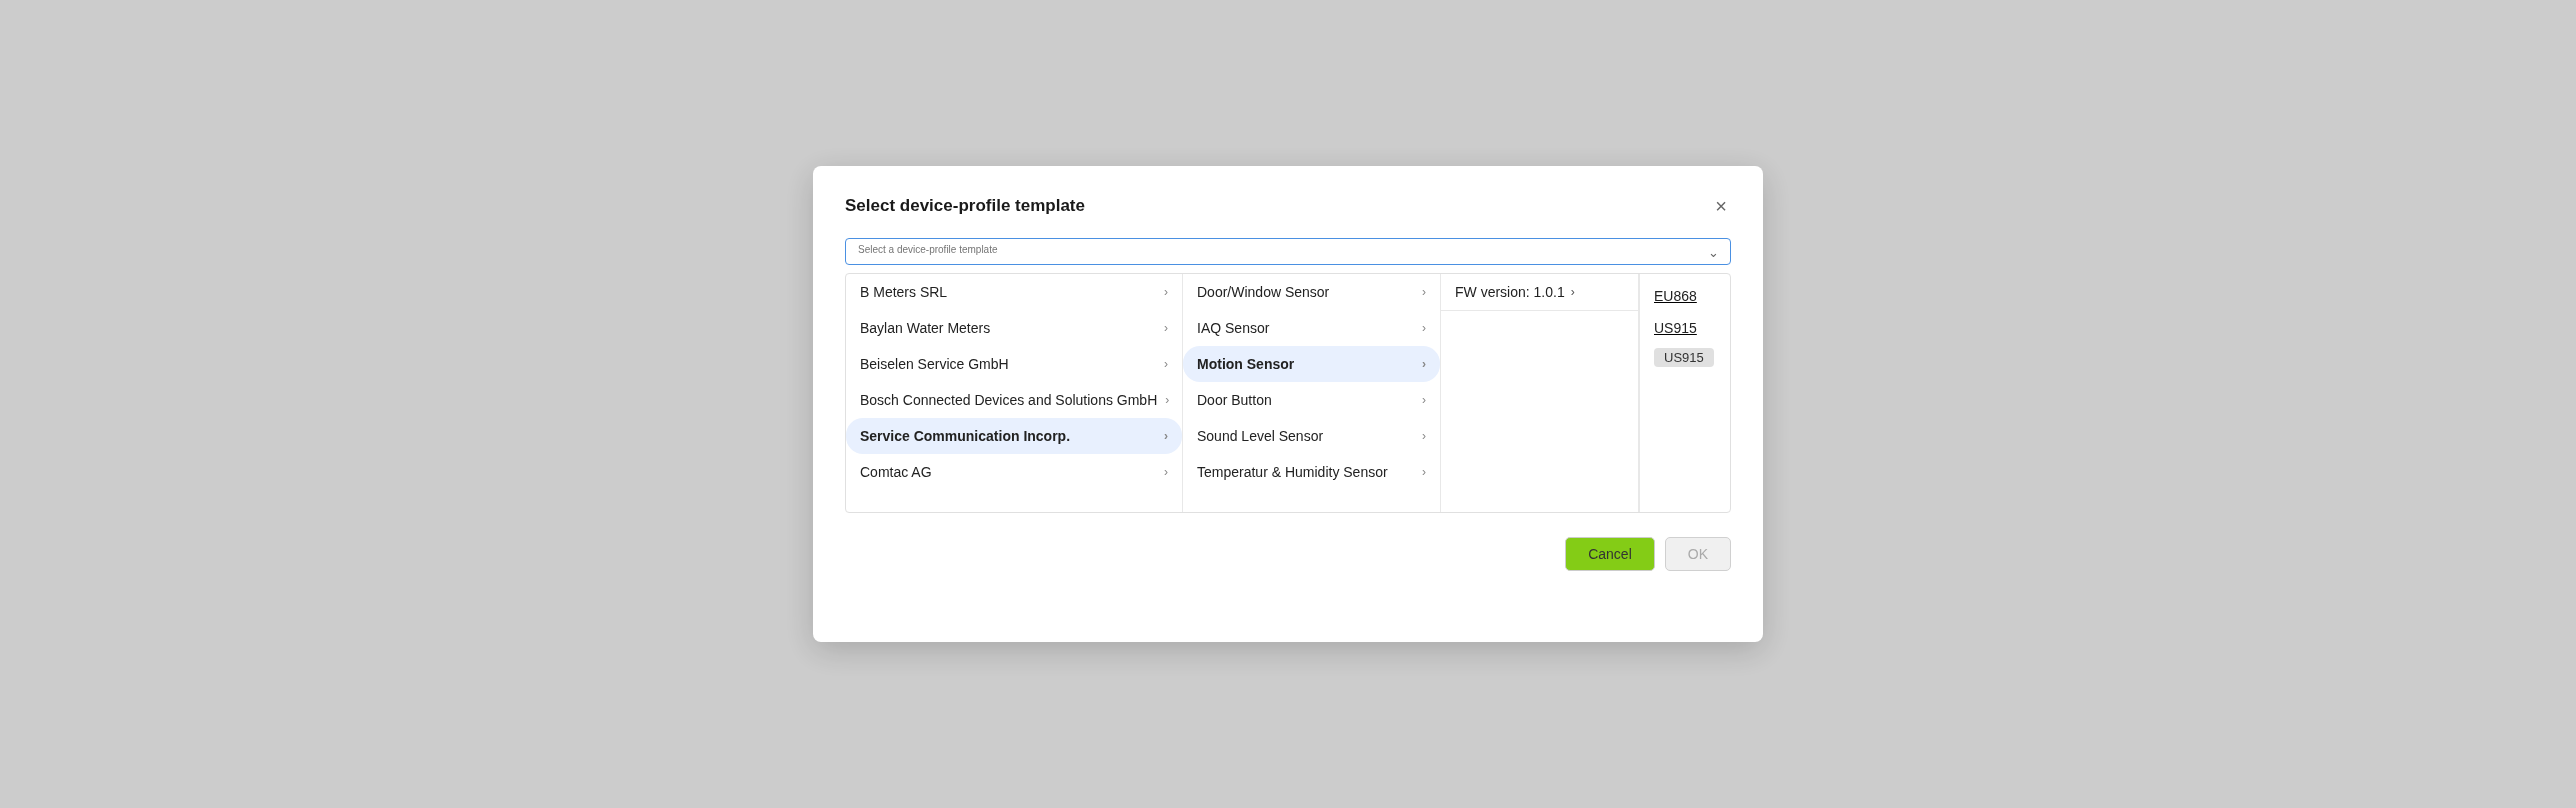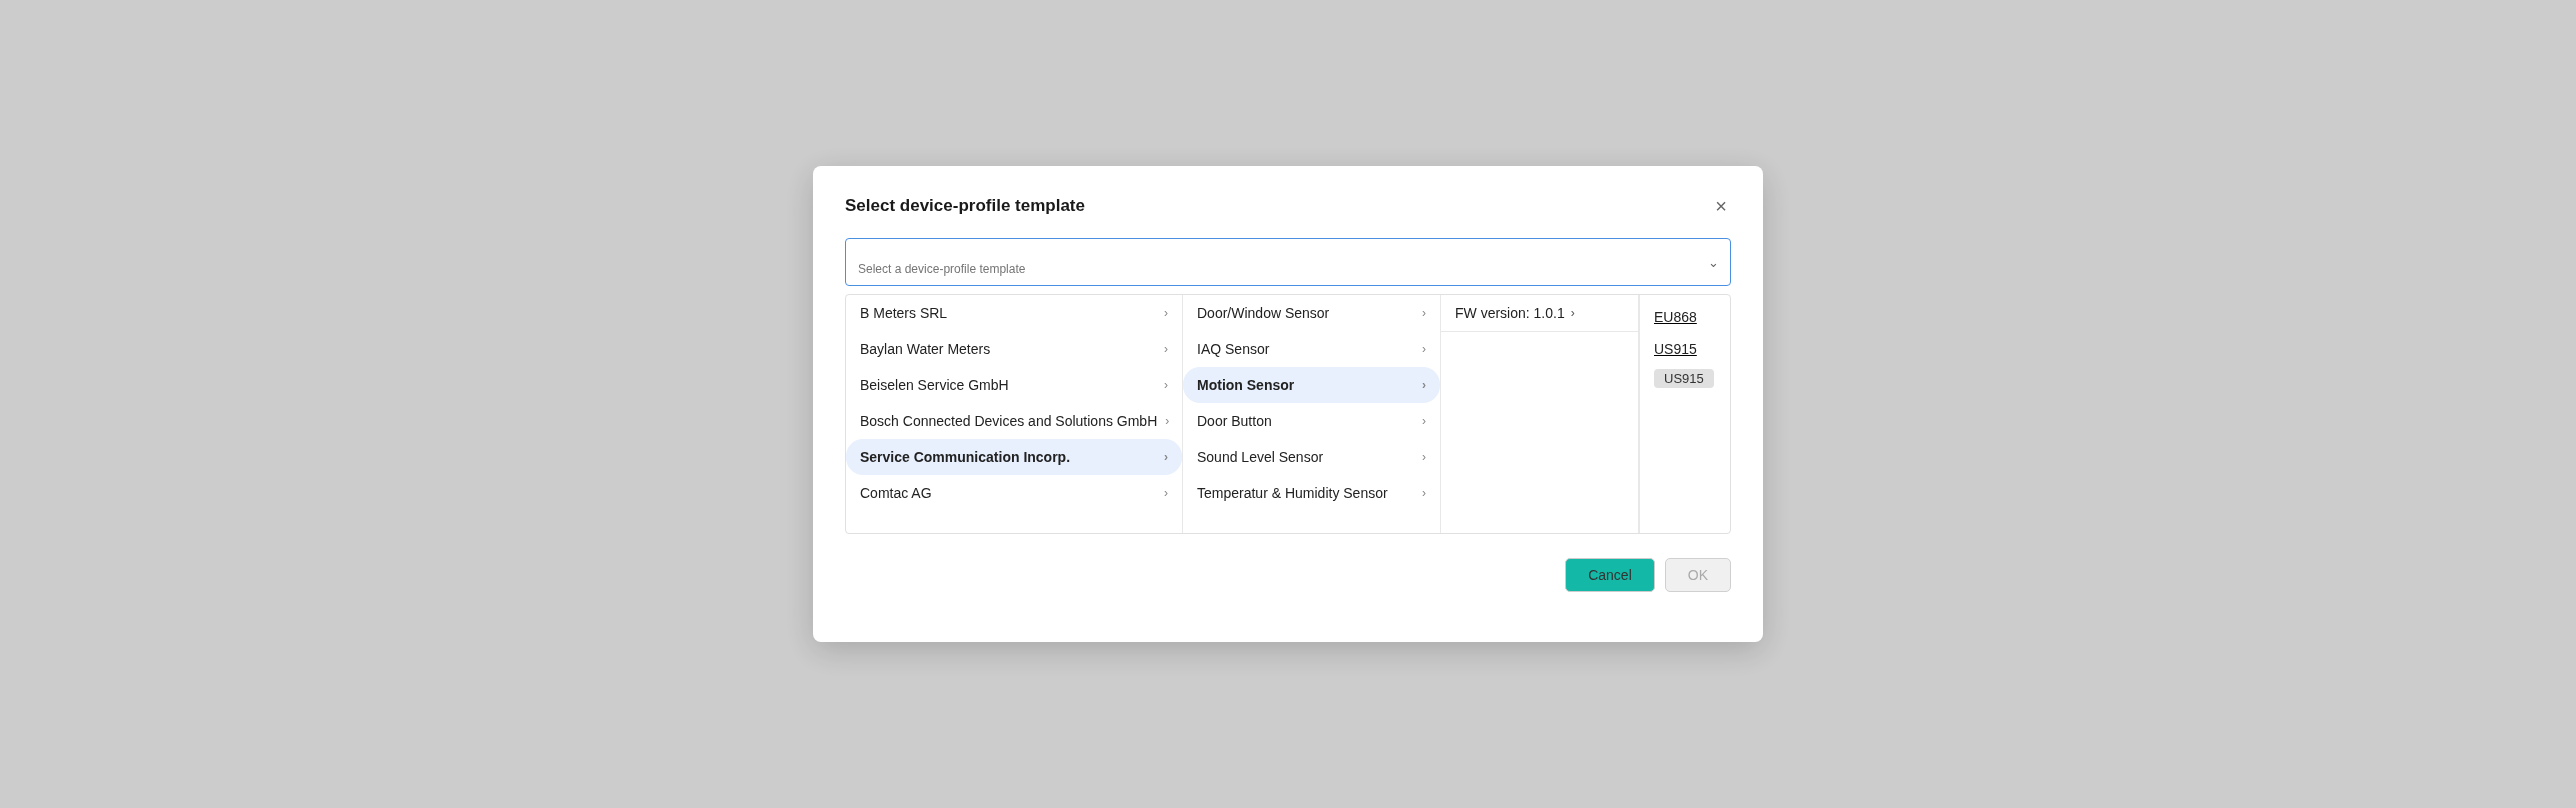--- a/index.html
+++ b/index.html
@@ -60,22 +60,22 @@
     }
 
     .search-container {
       margin-bottom: 8px;
     }
 
     .search-input {
       width: 100%;
       border: 1.5px solid #4a90e2;
       border-radius: 4px;
-      padding: 23px 36px 9px 12px;
-      font-size: 12px;
+      padding: 5px 36px 9px 12px;
+      font-size: 10px;
       color: #aaa;
       outline: none;
       position: relative;
     }
 
     .search-wrapper {
       position: relative;
     }
 
     .search-chevron {
@@ -185,21 +185,21 @@
       gap: 10px;
       margin-top: 24px;
     }
 
     .btn {
       padding: 8px 22px;
       border-radius: 5px;
       font-size: 14px;
       cursor: pointer;
       border: 1px solid #ccc;
-      background: #14b8a6;
+      background: #84cc16;
       color: #333;
     }
 
     .btn-ok {
       background: #f0f0f0;
       color: #aaa;
       border: 1px solid #d0d0d0;
       cursor: default;
     }
 

